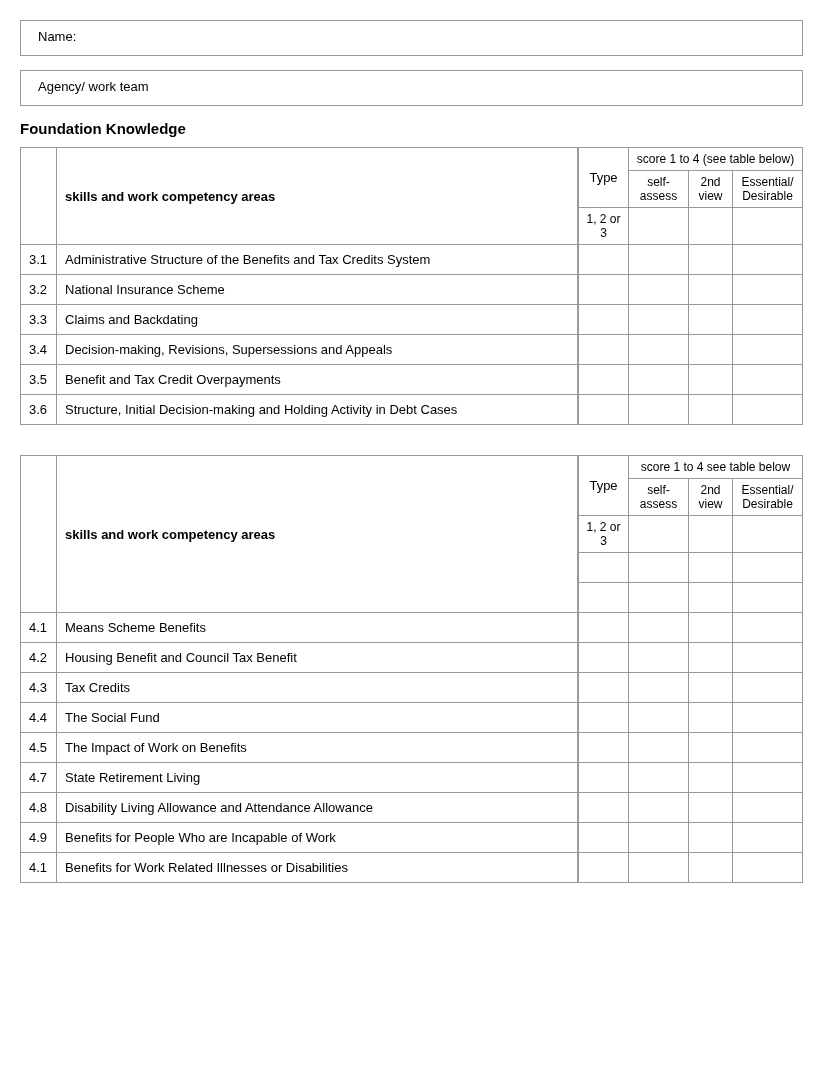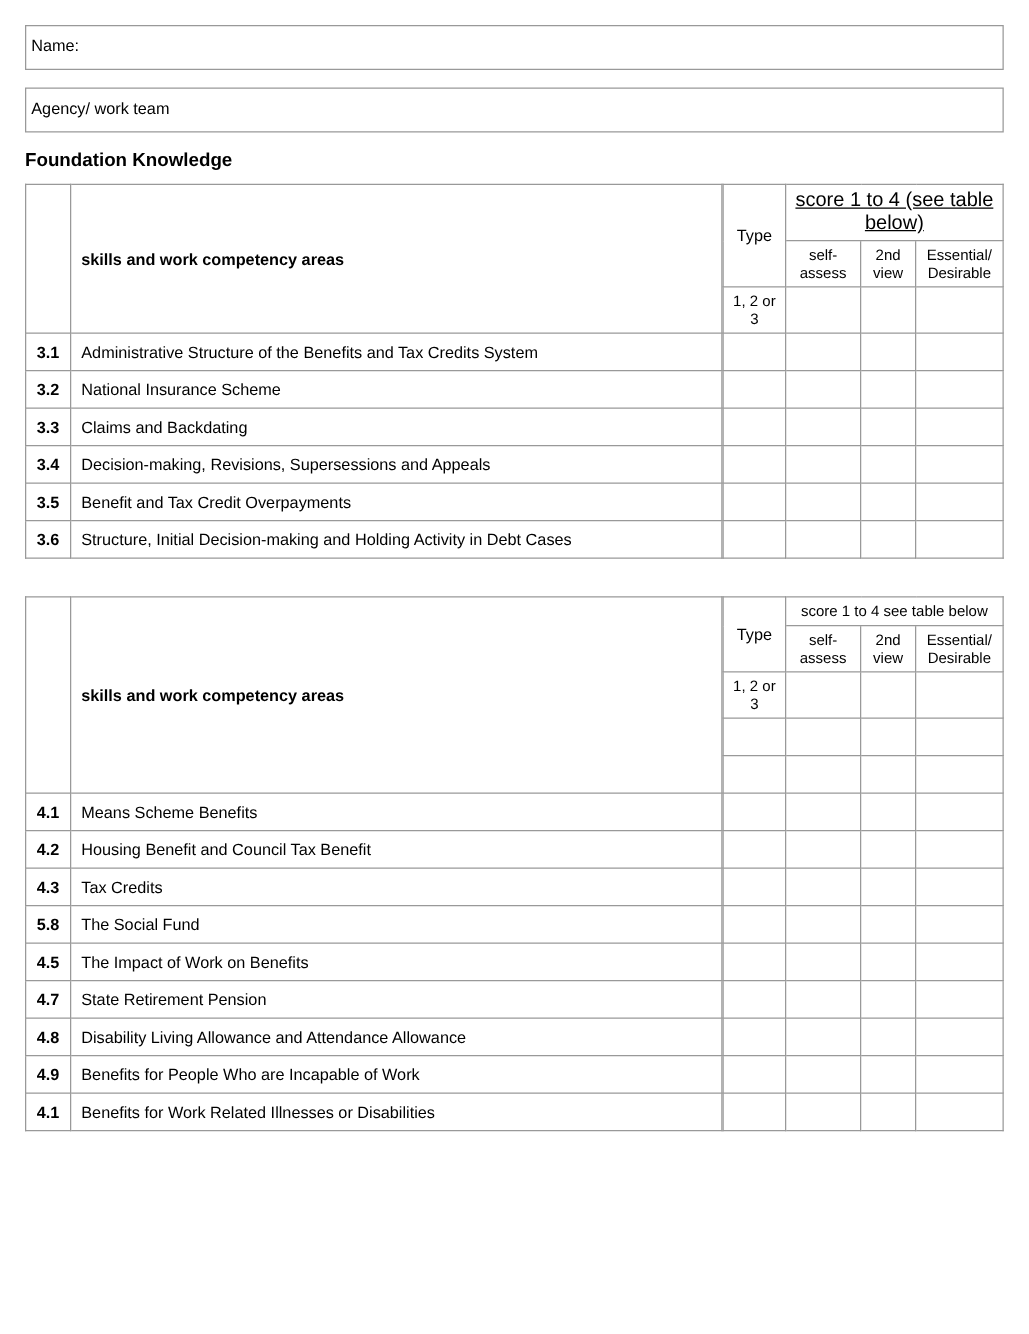--- a/index.html
+++ b/index.html
@@ -6,21 +6,21 @@
     body {
       font-family: Arial, sans-serif;
       font-size: 13px;
       background: #fff;
       color: #000;
       padding: 20px;
       width: 823px;
     }
     .form-field {
       border: 1px solid #999;
-      padding: 8px 4px;
+      padding: 8px 17px;
       margin-bottom: 14px;
       min-height: 36px;
     }
     .section-title {
       font-size: 15px;
       font-weight: bold;
       margin-bottom: 10px;
       margin-top: 8px;
     }
     .table-wrapper {
@@ -32,22 +32,22 @@
       flex: 1;
       border-radius: 22px;
     }
     .main-table td, .main-table th {
       border: 1px solid #999;
       padding: 5px 8px;
       vertical-align: middle;
     }
     .main-table .row-num {
       width: 36px;
-      font-weight: bold;
-      text-align: center;
+      font-weight: normal;
+      text-align: left;
       white-space: nowrap;
     }
     .main-table .competency-header {
       font-weight: bold;
     }
     .side-table {
       border-collapse: collapse;
       margin-left: 0;
     }
     .side-table td, .side-table th {
@@ -129,21 +129,21 @@
         <td>Structure, Initial Decision-making and Holding Activity in Debt Cases</td>
       </tr>
     </tbody>
   </table>
 
   <table class="side-table">
     <tbody>
 
       <tr>
         <td class="type-col" rowspan="2" style="text-align:center; font-size:13px;">Type</td>
-        <td colspan="3" class="score-header-merged" style="font-size:16px; font-weight:normal;text-decoration:underline;">score 1 to 4 (see table below)</td>
+        <td colspan="3" class="score-header-merged" style="font-size:12px; font-weight:normal;">score 1 to 4 (see table below)</td>
       </tr>
       <tr>
         <td class="self-col sub-header">self-assess</td>
         <td class="second-col sub-header">2nd view</td>
         <td class="essential-col sub-header">Essential/ Desirable</td>
       </tr>
 
       <tr>
         <td class="type-col sub-header">1, 2 or 3</td>
         <td class="self-col" style="height:30px;"></td>
@@ -205,30 +205,30 @@
       </tr>
       <tr class="data-row">
         <td class="row-num">4.2</td>
         <td>Housing Benefit and Council Tax Benefit</td>
       </tr>
       <tr class="data-row">
         <td class="row-num">4.3</td>
         <td>Tax Credits</td>
       </tr>
       <tr class="data-row">
-        <td class="row-num">5.8</td>
+        <td class="row-num">4.4</td>
         <td>The Social Fund</td>
       </tr>
       <tr class="data-row">
         <td class="row-num">4.5</td>
         <td>The Impact of Work on Benefits</td>
       </tr>
       <tr class="data-row">
         <td class="row-num">4.7</td>
-        <td>State Retirement Pension</td>
+        <td>State Retirement Living</td>
       </tr>
       <tr class="data-row">
         <td class="row-num">4.8</td>
         <td>Disability Living Allowance and Attendance Allowance</td>
       </tr>
       <tr class="data-row">
         <td class="row-num">4.9</td>
         <td>Benefits for People Who are Incapable of Work</td>
       </tr>
       <tr class="data-row">

